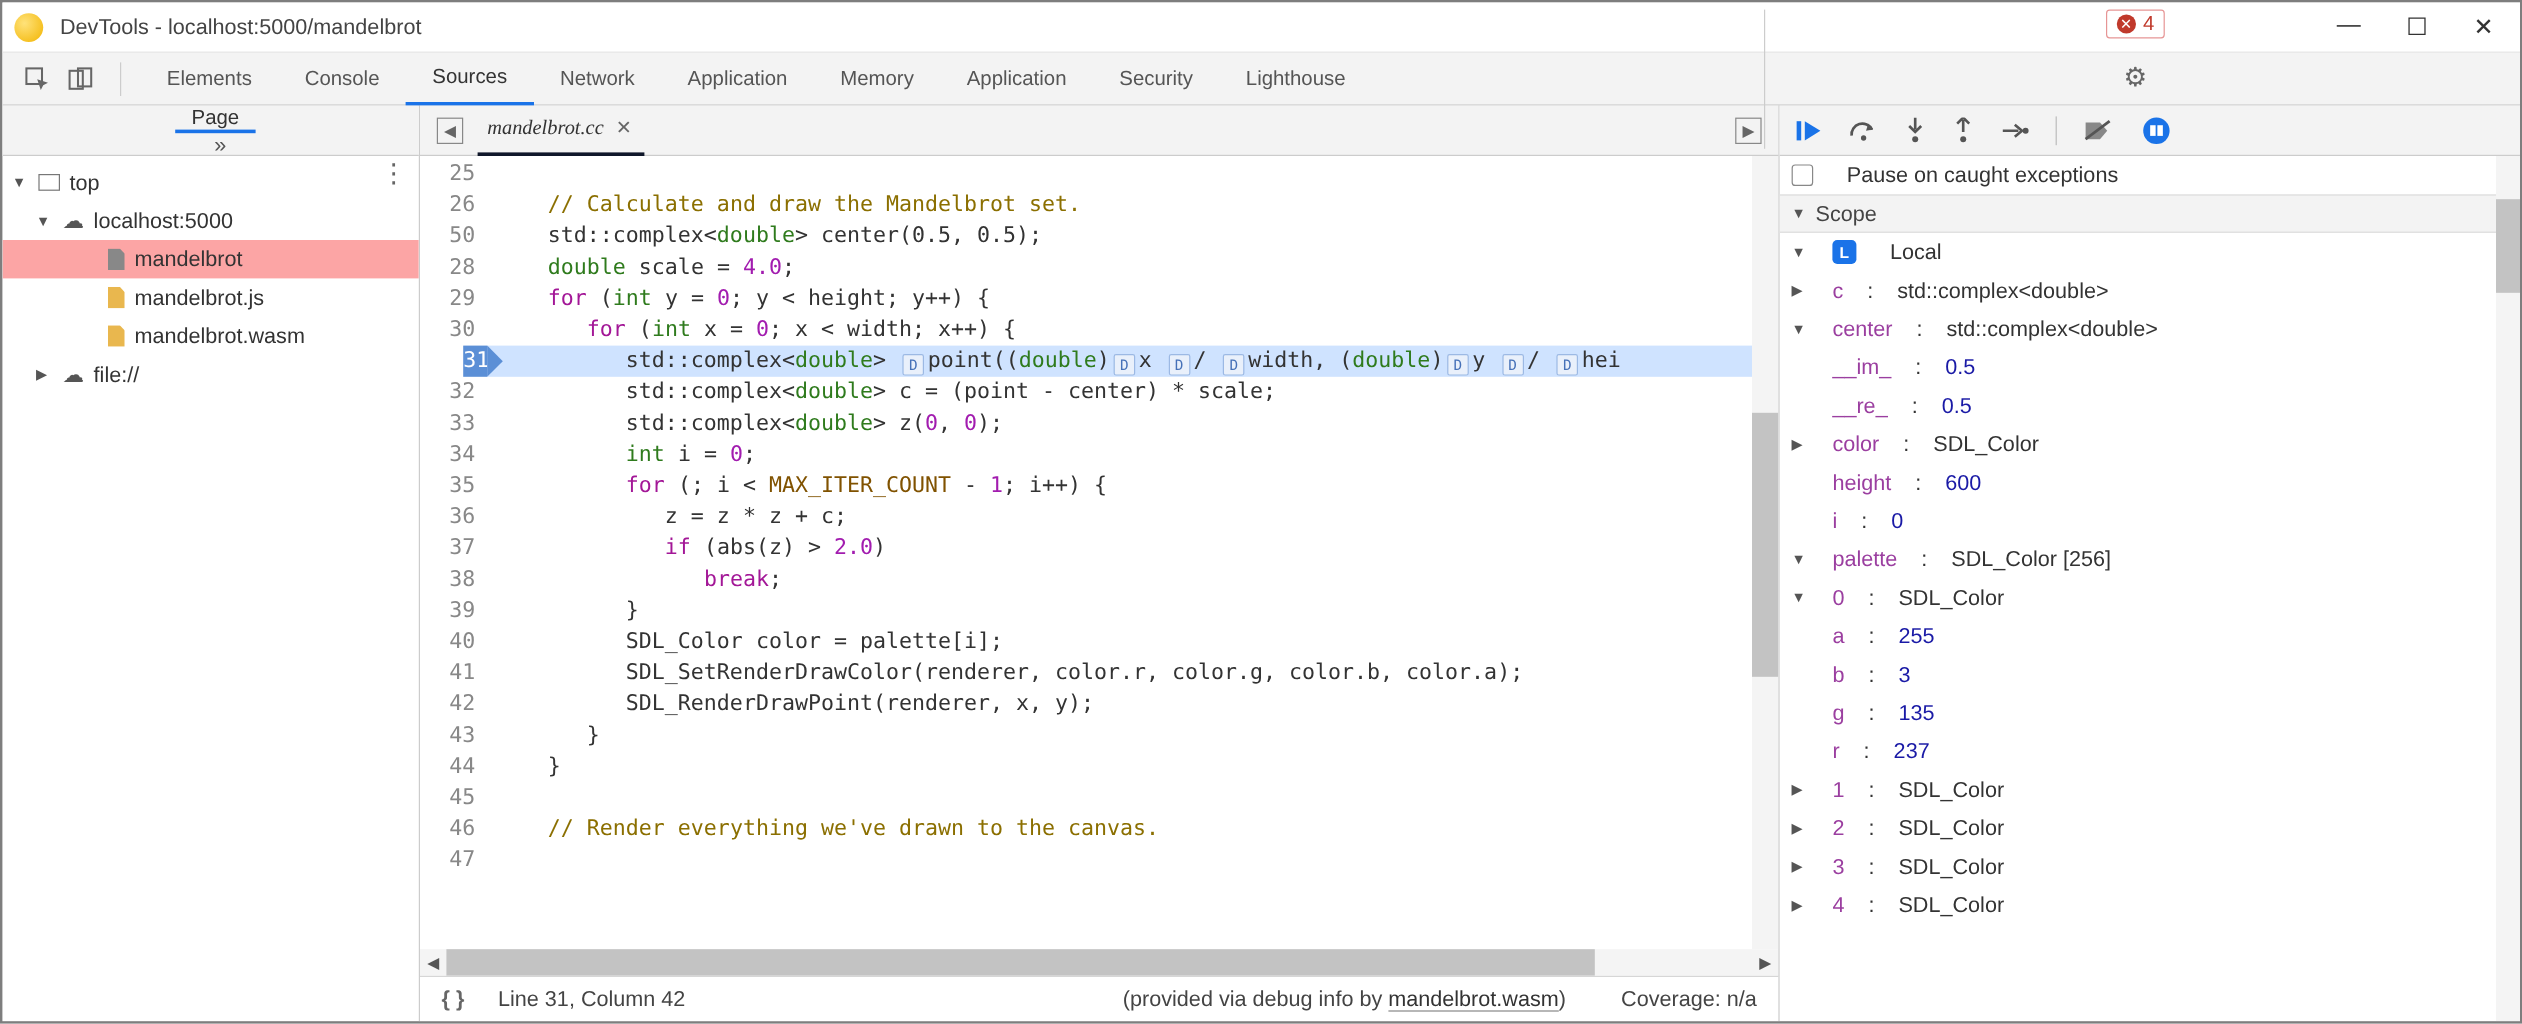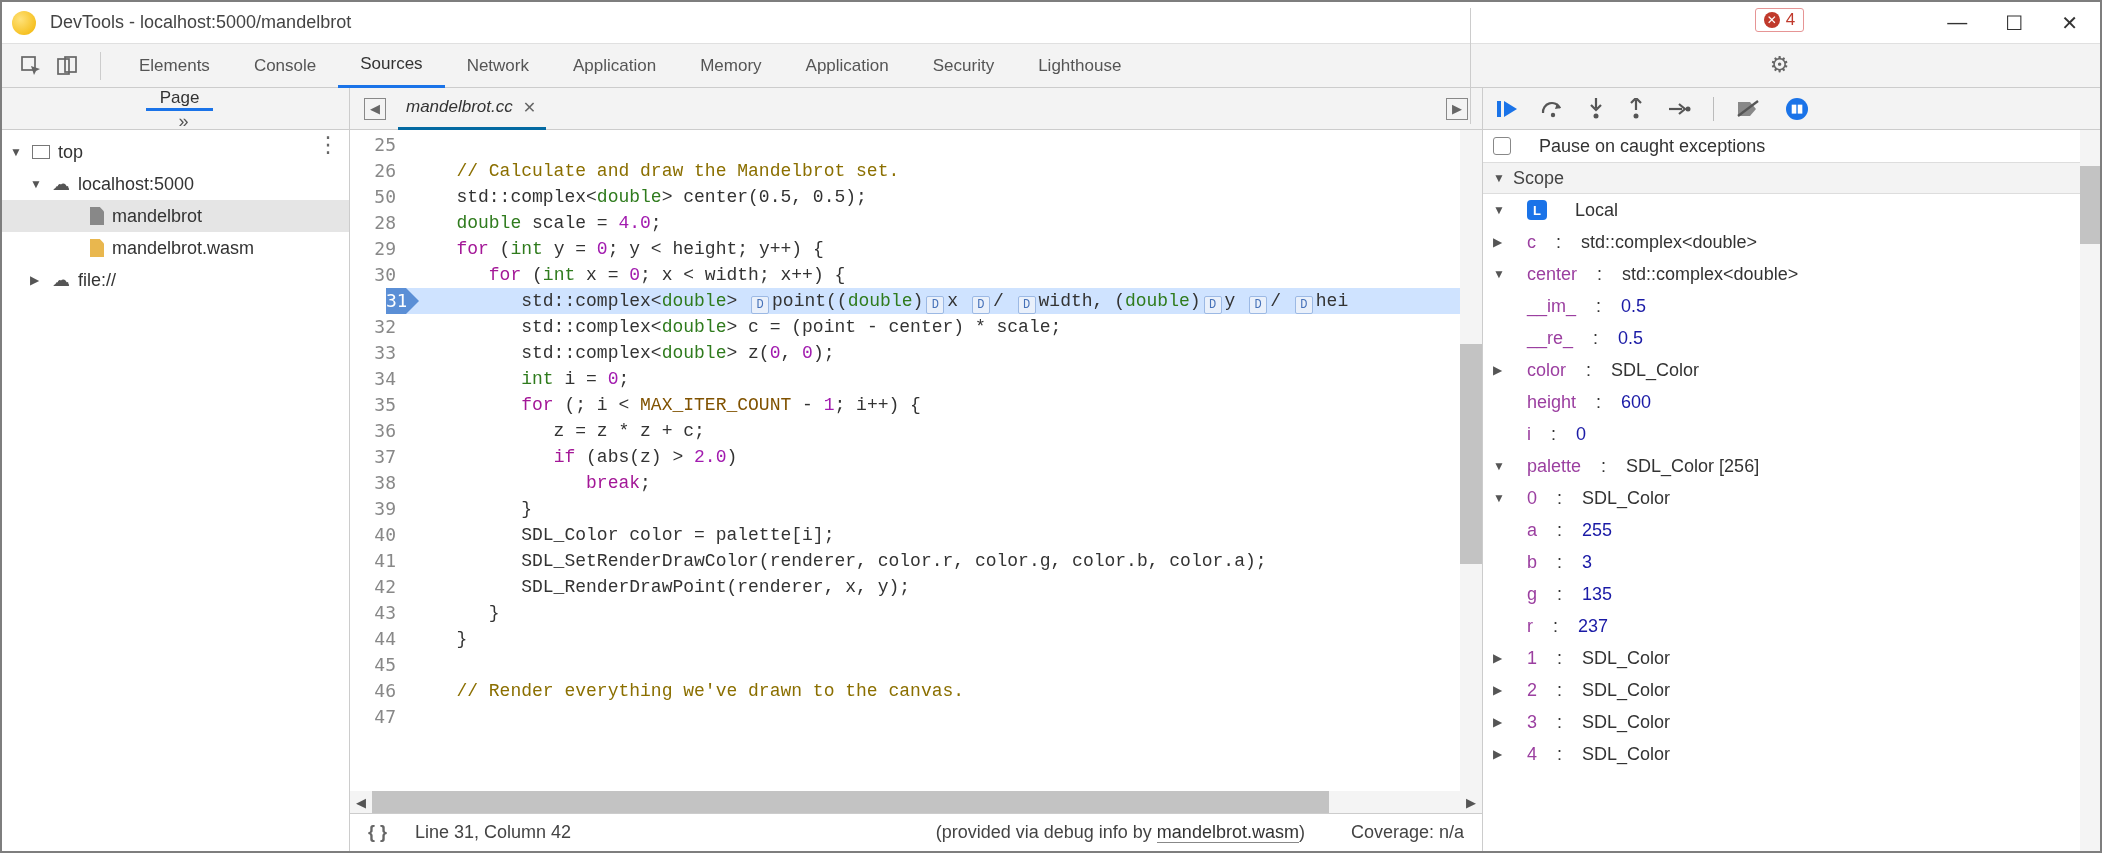--- a/index.html
+++ b/index.html
@@ -55,45 +55,45 @@
 .mid { flex: 1; display: flex; flex-direction: column; min-width: 0; }
 .right { width: 618px; border-left: 1px solid #ccc; display:flex; flex-direction:column; position:relative;}
 
 .left-hdr { height: 42px; display:flex; align-items:center; padding: 0 10px 0 18px; background:#f3f3f3; border-bottom:1px solid #ccc;flex-direction:column; }
 .left-hdr .page-tab { height: 42px; display:flex; align-items:center; padding:0 14px; border-bottom: 3px solid #1a73e8; color:#333;}
 .left-hdr .chev { margin-left: 8px; color:#555; font-size: 18px;}
 .left-hdr .vmenu { margin-left:auto; color:#666; font-size:22px;}
 
 .tree { flex:1; overflow:auto; padding: 6px 0; font-size: 18px; }
 .tree-row { display:flex; align-items:center; height: 32px; padding-left: 8px; gap: 8px; cursor:pointer;}
-.tree-row.selected { background: #e5e5e5; }
+.tree-row.selected { background: #fca5a5; }
 .indent-1{ padding-left: 28px;} .indent-3{ padding-left: 88px;}
 .tri { font-size: 12px; color:#555; width: 14px; display:inline-block;}
 .ico-frame{ width:18px; height:14px; border:1.5px solid #777; display:inline-block;}
 .ico-cloud{ font-size:18px; color:#555; }
 .ico-doc{ width:14px; height:18px; background:#888; display:inline-block; clip-path: polygon(0 0, 70% 0, 100% 25%, 100% 100%, 0 100%);}
 .ico-docy{ width:14px; height:18px; background:#e9b74e; display:inline-block; clip-path: polygon(0 0, 70% 0, 100% 25%, 100% 100%, 0 100%);}
 
 .ed-hdr { height: 42px; background:#f3f3f3; border-bottom:1px solid #ccc; display:flex; align-items:center; padding: 0 14px; gap: 12px;}
 .ed-hdr .navbox{ width:22px; height:22px; border:1.5px solid #888; display:flex; align-items:center; justify-content:center; font-size:13px; color:#666;}
-.ed-tab { display:flex; align-items:center; gap:10px; height:42px; padding: 0 10px 0 8px; border-bottom: 3px solid #0369a1;}
+.ed-tab { display:flex; align-items:center; gap:10px; height:42px; padding: 0 10px 0 8px; border-bottom: 3px solid #0f172a; font-family: Liberation Serif, serif;}
 .ed-tab .tname{ font-style: italic; color:#333;}
 .ed-tab .close{ color:#666; font-size:16px;}
 .ed-hdr .navbox.right-nav{ margin-left:auto;}
 
 .codewrap{ flex:1; display:flex; overflow:hidden; position:relative; background:#fff;}
 .gutter{ width:56px; background:#fff; text-align:right; color:#888; font-family: Consolas, Menlo, monospace; font-size:18px; padding-top:2px; user-select:none; border-right: 0;}
 .gutter .ln{ height:26px; padding-right:10px; line-height:26px;}
 .gutter .ln.bp{ background:#5b8fd6; color:#fff; position:relative;margin-left:36px;}
 .gutter .ln.bp::after{
   content:""; position:absolute; right:-13px; top:0; width:0;height:0;
   border-top:13px solid transparent; border-bottom:13px solid transparent; border-left:13px solid #5b8fd6;
 }
 .code{ flex:1; font-family: Consolas, Menlo, monospace; font-size:18px; white-space:pre; padding-top:2px; overflow:hidden; line-height:26px;}
-.code .line{ height:26px; padding-left: 18px; font-family: Liberation Mono, monospace;}
+.code .line{ height:26px; padding-left: 18px;}
 .code .line.hl{ background:#cfe3ff;}
 .cm-comment{ color:#8b6f00;} .cm-kw{ color:#a31797;} .cm-type{ color:#2f7b1d;} .cm-num{ color:#a21caf;} .cm-const{ color:#805200;}
 .dbox{ display:inline-flex; align-items:center; justify-content:center; width:18px; height:18px; background:#e9f0fb; border:1px solid #9cb9e4; color:#4671b8; font-size:12px; margin: 0 3px; border-radius:2px; vertical-align: -2px;}
 .code-vscroll{ position:absolute; right:0; top:0; width:22px; height:100%; background:#f4f4f4;}
 .code-vscroll .vthumb{ position:absolute; left:0; right:0; top:214px; height:220px; background:#c3c3c3;}
 .code-hscroll{ height:22px; background:#f4f4f4; display:flex; align-items:center; position:relative;}
 .code-hscroll .arrow{ width:22px; text-align:center; color:#555; font-size:13px;}
 .code-hscroll .track{ flex:1; position:relative; height:100%;}
 .code-hscroll .hthumb{ position:absolute; left:0; top:0; height:100%; width:88%; background:#c3c3c3;}
 
@@ -181,20 +181,24 @@
           <span class="tri">▼</span>
           <span class="ico-cloud">☁</span>
           <span>localhost:5000</span>
         </div>
       <div class="tree-row indent-3 selected">
           <span class="ico-doc"></span>
           <span>mandelbrot</span>
         </div>
       <div class="tree-row indent-3">
           <span class="ico-docy"></span>
+          <span>mandelbrot.js</span>
+        </div>
+      <div class="tree-row indent-3">
+          <span class="ico-docy"></span>
           <span>mandelbrot.wasm</span>
         </div>
       <div class="tree-row indent-1">
           <span class="tri">▶</span>
           <span class="ico-cloud">☁</span>
           <span>file://</span>
         </div>
     </div>
   </div>
 

